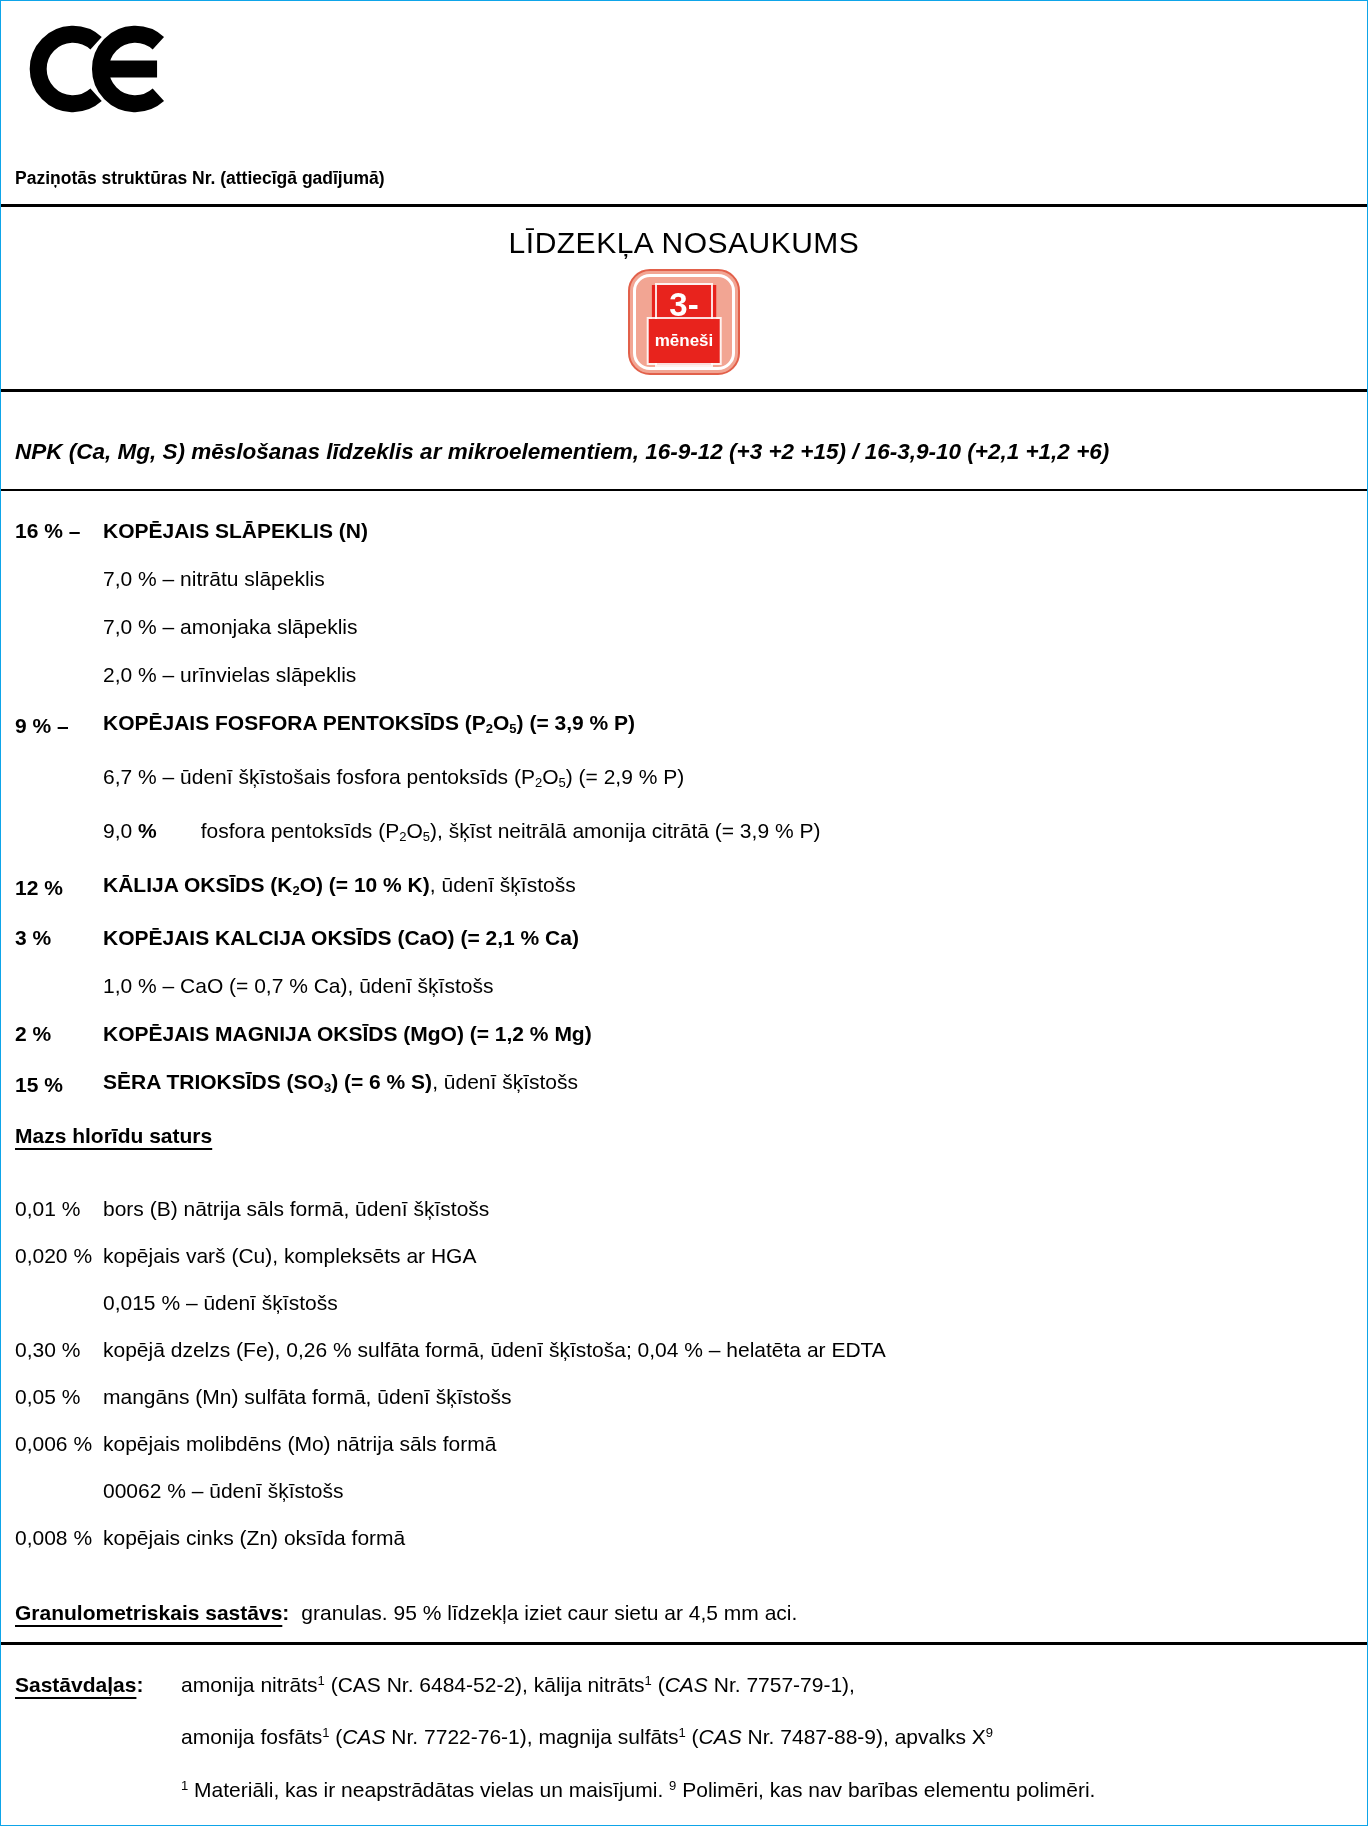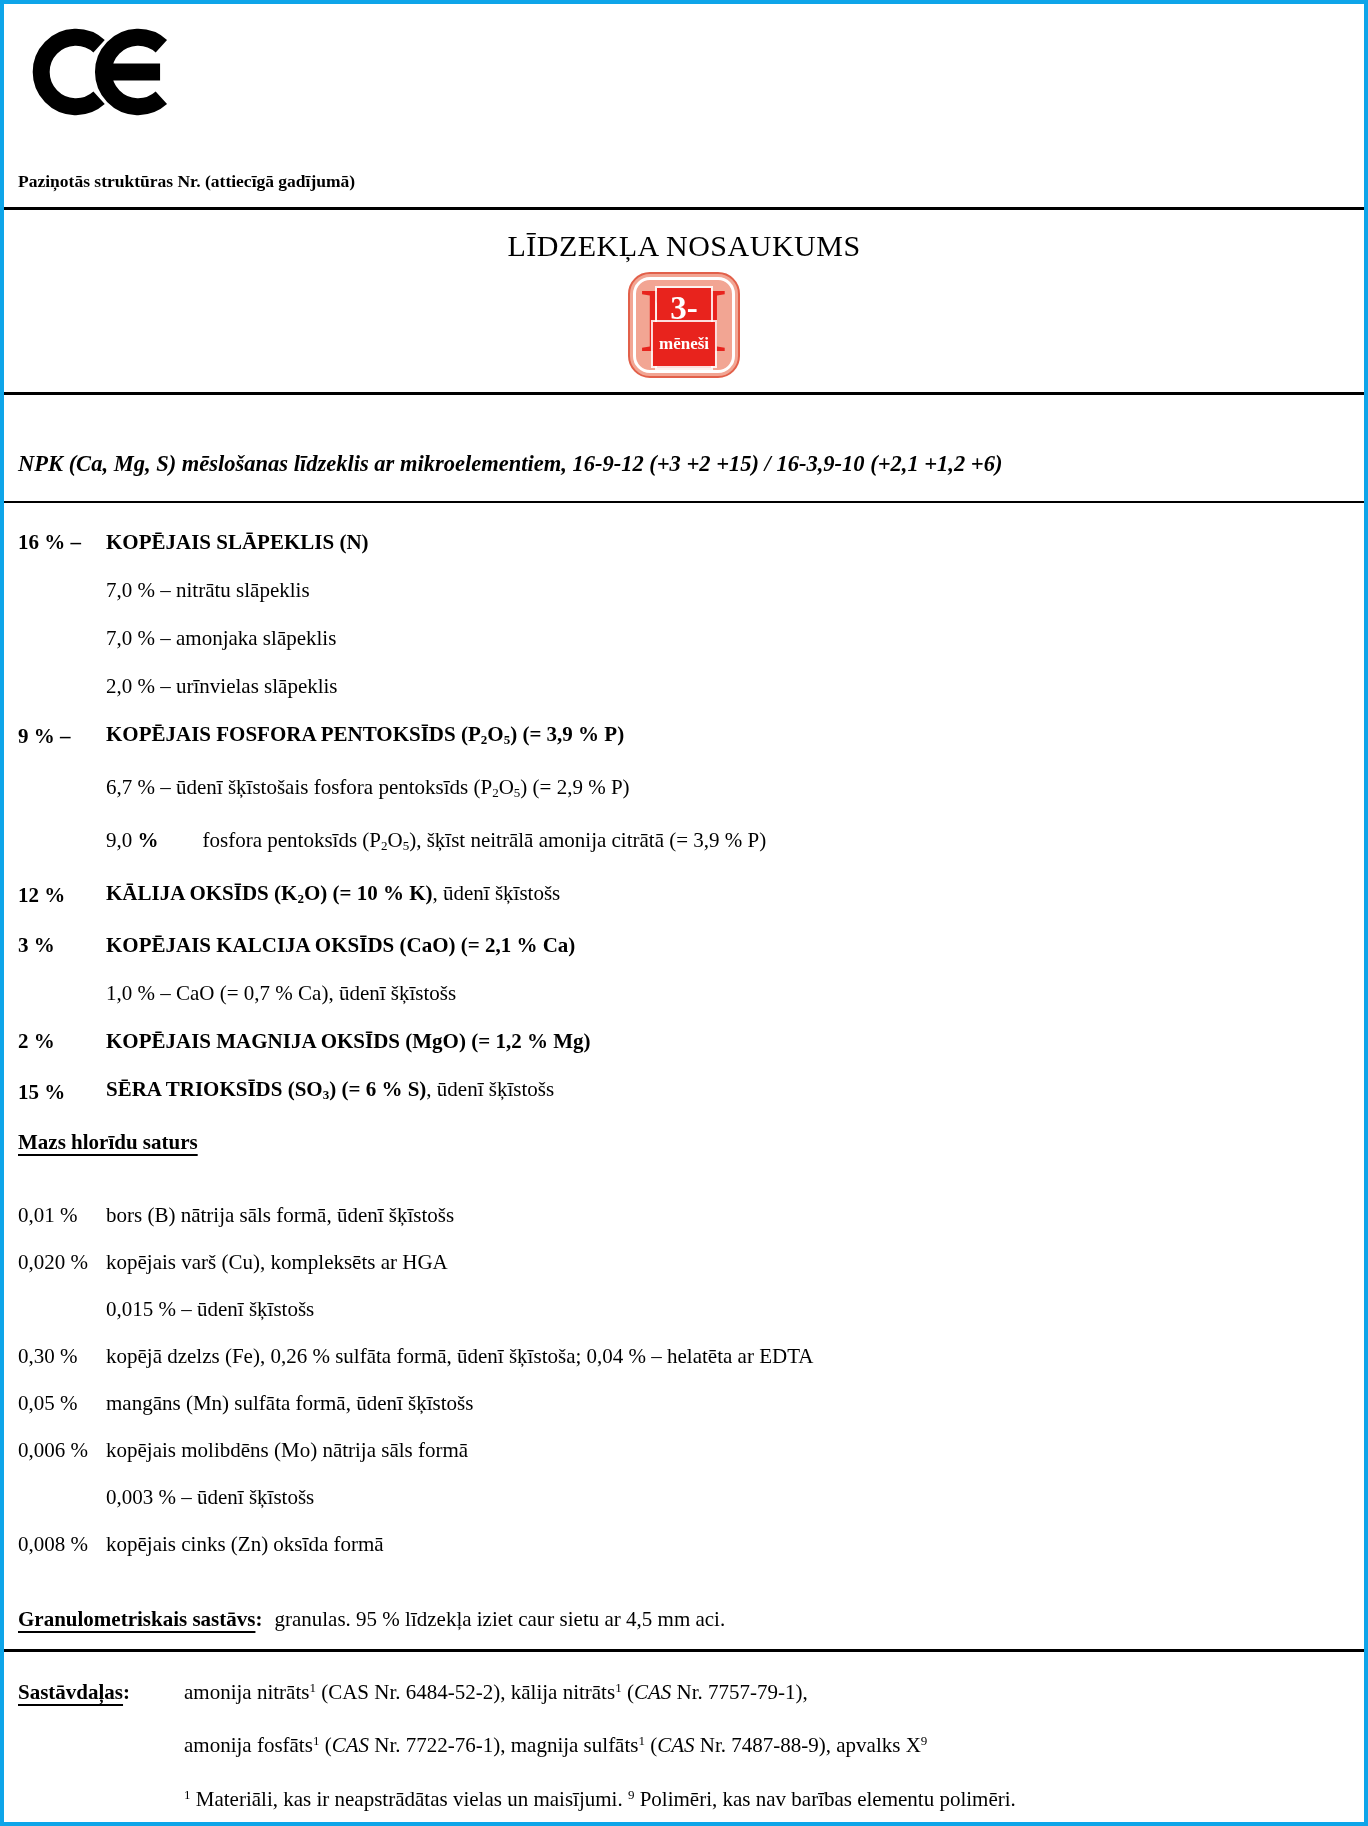--- a/index.html
+++ b/index.html
@@ -1,19 +1,19 @@
 <!DOCTYPE html>
 <html><head>
 <meta charset="utf-8">
 <style>
   html,body{margin:0;padding:0;background:#fff;}
   .page{
     width:1368px;height:1826px;box-sizing:border-box;
-    border:4px solid #0ea5e9;background:#fff;color:#000;
-    font-family:Liberation Serif, serif;
+    border:1px solid #0ea5e9;background:#fff;color:#000;
+    font-family:Liberation Sans, sans-serif;
     font-size:21px;line-height:27px;
     display:flex;flex-direction:column;overflow:hidden;
   }
   .b{font-weight:bold;}
   .i{font-style:italic;}
   .u{text-decoration:underline;text-underline-offset:5px;text-decoration-thickness:2px;}
   .sb{font-size:0.62em;vertical-align:-0.22em;}
   .sp{font-size:0.62em;vertical-align:0.55em;}
 
   
@@ -40,21 +40,21 @@
     padding:0 7px;box-shadow:0 0 0 2px rgba(255,255,255,.85);
   }
   .badge-unit{
     position:absolute;left:50%;bottom:10px;transform:translateX(-50%);
     background:var(--red,#E8231D);color:#fff;font-weight:bold;font-size:17px;line-height:22px;
     padding:11px 6px;white-space:nowrap;box-shadow:0 0 0 2px rgba(255,255,255,.85);
   }
 
   
   .classif{border-bottom:2px solid #000;flex:none;padding:18px 14px 24px 14px;font-size:22.5px;}
-  .classif .l2{margin-top:37px;}
+  .classif .l2{margin-top:28px;}
 
   
   .comp{border-bottom:3px solid #000;flex:none;padding:26px 14px 16px 14px;}
   .row{display:flex;align-items:center;}
   .row .c1{width:88px;flex:none;}
   .row .c2{flex:1;}
   .macro .row{margin-bottom:21px;}
   .micro .row{margin-bottom:20px;}
   .chloride{margin:4px 0 46px 0;}
   .granulo{margin-top:48px;}
@@ -166,21 +166,21 @@
         <div class="row">
           <span class="c1"><span>0,05 %</span></span>
           <span class="c2"><span>mangāns (Mn) sulfāta formā, ūdenī šķīstošs</span></span>
         </div>
         <div class="row">
           <span class="c1"><span>0,006 %</span></span>
           <span class="c2"><span>kopējais molibdēns (Mo) nātrija sāls formā</span></span>
         </div>
         <div class="row">
           <span class="c1"></span>
-          <span class="c2"><span>0,003 % – ūdenī šķīstošs</span></span>
+          <span class="c2"><span>00062 % – ūdenī šķīstošs</span></span>
         </div>
         <div class="row">
           <span class="c1"><span>0,008 %</span></span>
           <span class="c2"><span>kopējais cinks (Zn) oksīda formā</span></span>
         </div>
       </div>
     <div class="granulo"><span class="b u">Granulometriskais sastāvs</span><span class="b">:</span><span style="display: inline-block; width: 12px;"></span><span>granulas. 95 % līdzekļa iziet caur sietu ar 4,5 mm aci.</span></div>
   </div>
 
   <div class="ingr">

